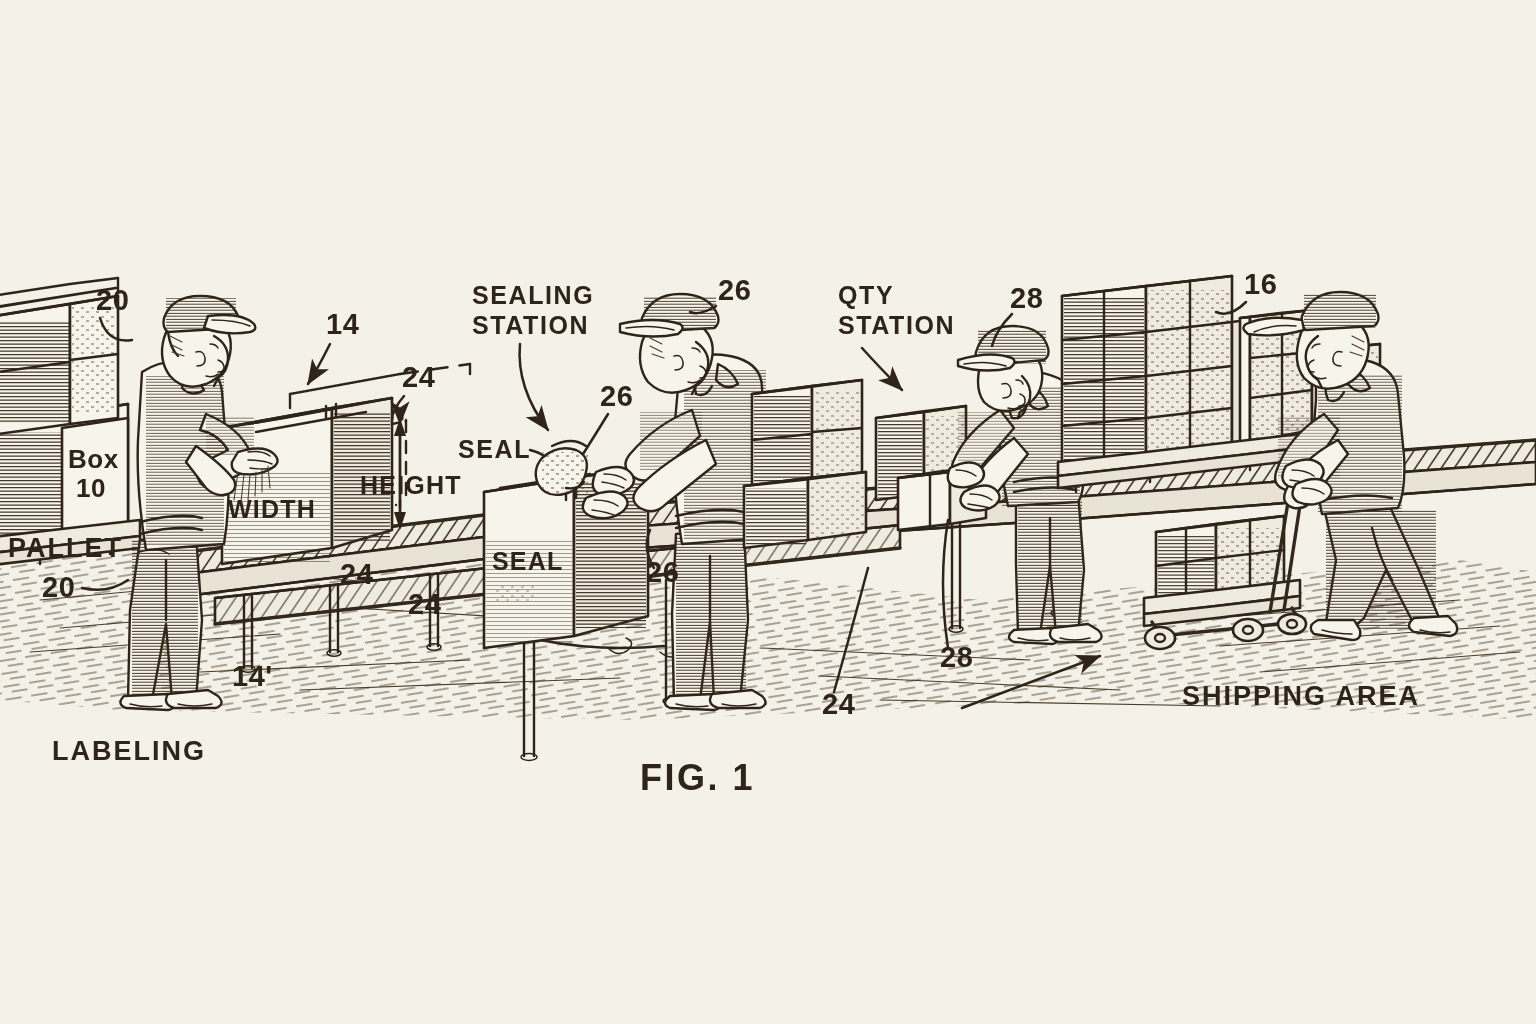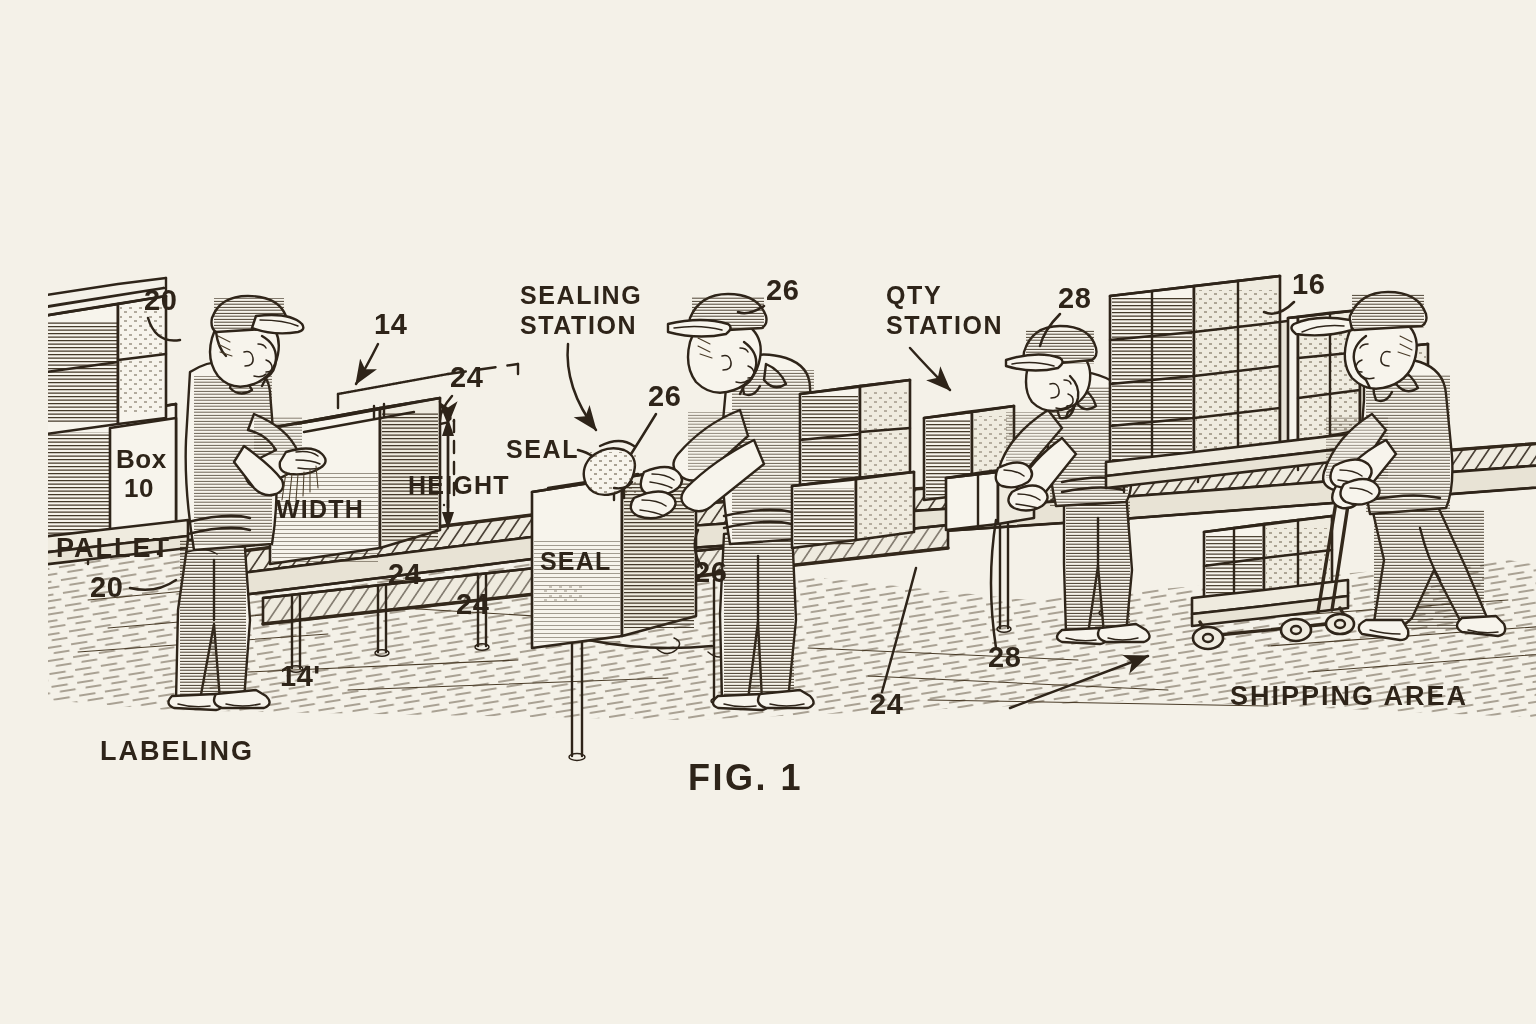--- a/index.html
+++ b/index.html
@@ -2,21 +2,21 @@
 <html><head>
 <meta charset="utf-8">
 <title>FIG. 1 — Packaging Line Patent Drawing</title>
 <style>
   html,body{margin:0;padding:0;background:#F4F1E8;}
   body{
     width:1536px;height:1024px;overflow:hidden;position:relative;
     font-family:"Liberation Sans","DejaVu Sans",sans-serif;
     color:#2E2419;
   }
-  #stage{position:absolute;inset:0;width:1228px;height:1024px;margin-left:48px;}
+  #stage{position:absolute;inset:0;width:1228px;height:1024px;}
   svg#fig{display:block;width:1536px;height:1024px;}
 
   
   .lbl{
     font-family:"Liberation Sans","DejaVu Sans",sans-serif;
     fill:#2E2419;
     font-weight:700;
     letter-spacing:1.2px;
     paint-order:stroke;
   }

